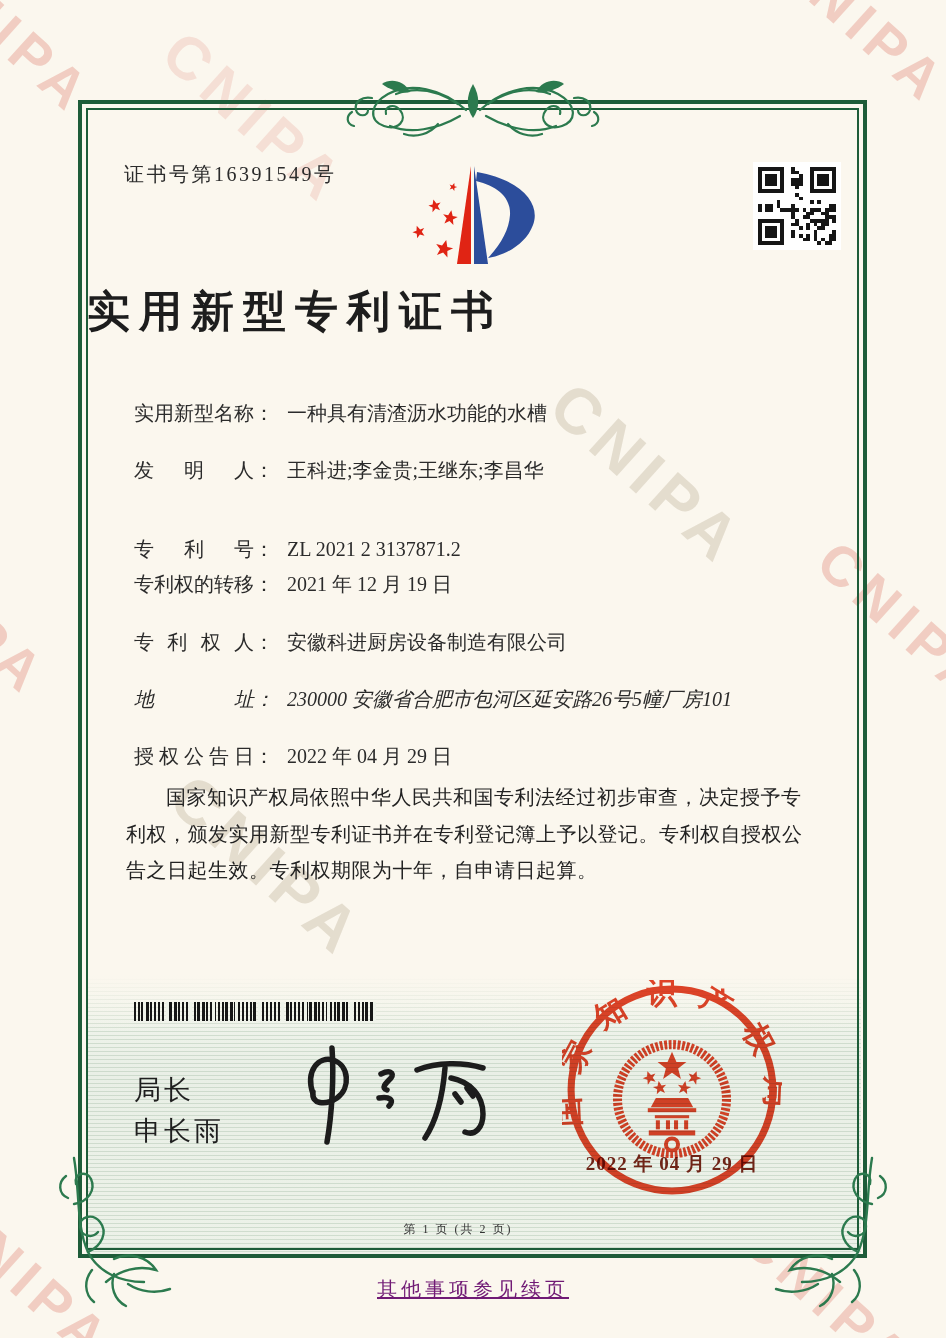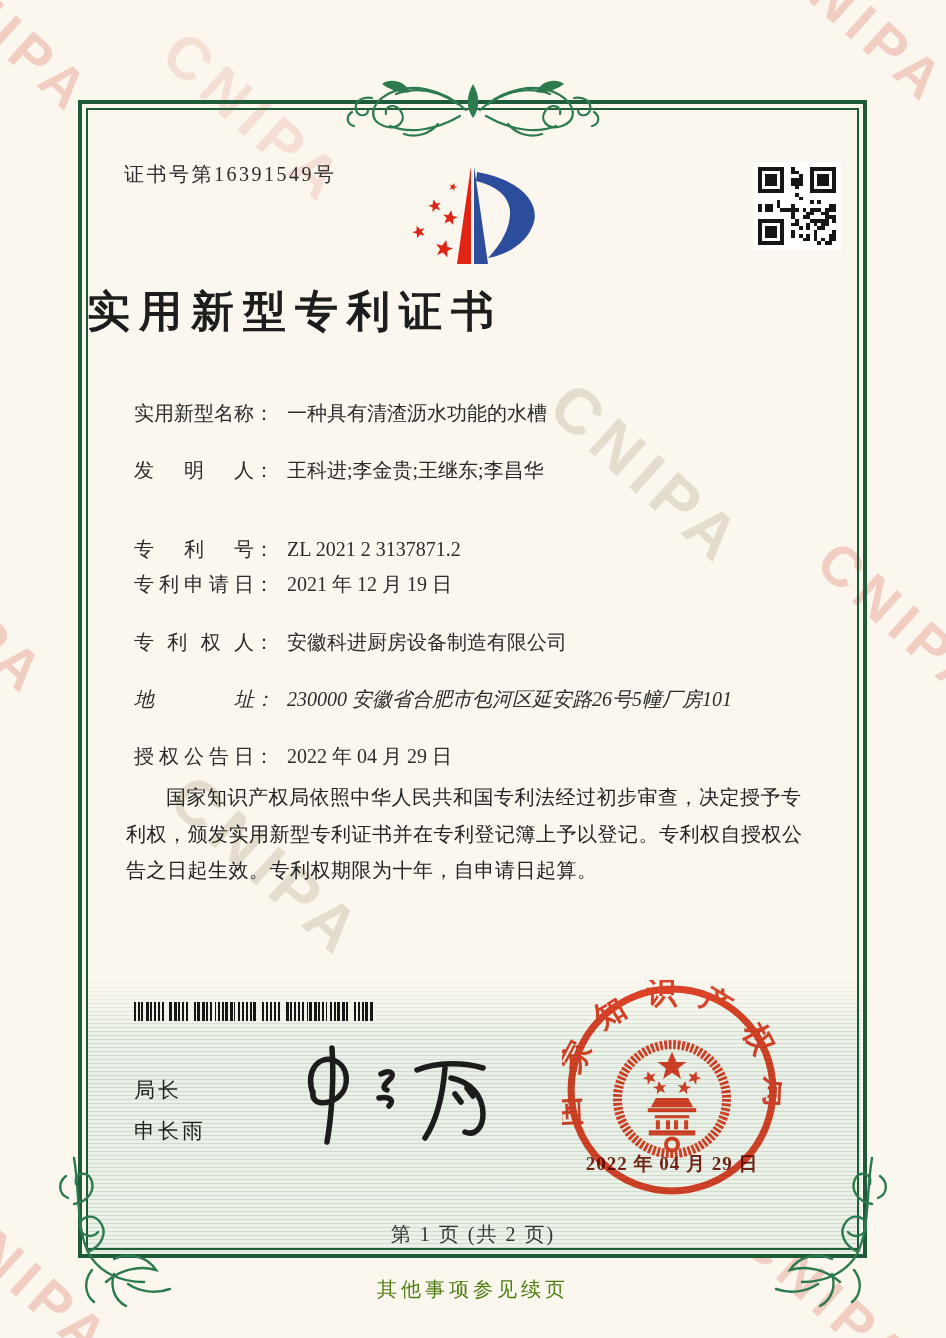--- a/index.html
+++ b/index.html
@@ -58,31 +58,31 @@
   .paras p{margin:0;text-indent:2em;}
   .barcode{
     position:absolute;left:134px;top:1002px;width:243px;height:19px;z-index:4;
     background:
       repeating-linear-gradient(90deg, transparent 0 9px, #eef2e9 9px 12px, transparent 12px 23px),
       repeating-linear-gradient(90deg, #161616 0 2px, transparent 2px 4px),
       repeating-linear-gradient(90deg, #161616 0 1px, transparent 1px 7px);
   }
   .signer{
     position:absolute;left:134px;top:1070px;z-index:4;
-    font-family:Liberation Serif, serif;
-    font-size:21px;line-height:41px;letter-spacing:3px;color:#1f1f1f;
+    font-family:Liberation Sans, sans-serif;
+    font-size:27px;line-height:41px;letter-spacing:3px;color:#1f1f1f;
   }
   .signature{position:absolute;left:285px;top:1036px;z-index:4;}
   .seal-date{
     position:absolute;left:562px;top:1151px;width:220px;text-align:center;z-index:4;
     font-size:19px;letter-spacing:1px;color:#6e2417;font-weight:700;
   }
   .seal{position:absolute;left:562px;top:980px;z-index:5;mix-blend-mode:multiply;opacity:.95;}
-  .page-note{position:absolute;left:78px;top:1221px;width:790px;text-align:center;font-size:20px;letter-spacing:2px;z-index:4;color:#333;}
-  .cont-note{position:absolute;left:78px;top:1276px;width:790px;text-align:center;font-size:20px;letter-spacing:4px;z-index:4;color:#4d7c0f;}
+  .page-note{position:absolute;left:63px;top:1221px;width:790px;text-align:center;font-size:12px;letter-spacing:2px;z-index:4;color:#333;}
+  .cont-note{position:absolute;left:78px;top:1276px;width:790px;text-align:center;font-size:20px;letter-spacing:4px;z-index:4;color:#701a75;text-decoration:underline;}
 </style>
 </head>
 <body>
 
 <span class="wm pink" style="left:-50px;top:-62px;font-size:56px;">CNIPA</span>
 <span class="wm pink-lt" style="left:195px;top:18px;font-size:60px;">CNIPA</span>
 <span class="wm pink" style="left:805px;top:-72px;font-size:56px;">CNIPA</span>
 <span class="wm pink" style="left:-95px;top:520px;font-size:56px;">CNIPA</span>
 <span class="wm pink" style="left:848px;top:528px;font-size:56px;">CNIPA</span>
 <span class="wm pink" style="left:-30px;top:1185px;font-size:56px;">CNIPA</span>
@@ -268,21 +268,21 @@
 <div class="row" style="top:400px;">
   <span class="flabel">实用新型名称</span><span class="colon">：</span><span>一种具有清渣沥水功能的水槽</span>
 </div>
 <div class="row" style="top:457px;">
   <span class="flabel">发明人</span><span class="colon">：</span><span>王科进;李金贵;王继东;李昌华</span>
 </div>
 <div class="row" style="top:536px;">
   <span class="flabel">专利号</span><span class="colon">：</span><span>ZL 2021 2 3137871.2</span>
 </div>
 <div class="row" style="top:571px;">
-  <span class="flabel">专利申请日</span><span class="colon">：</span><span>2021 年 12 月 19 日</span>
+  <span class="flabel">专利权的转移</span><span class="colon">：</span><span>2021 年 12 月 19 日</span>
 </div>
 <div class="row" style="top:629px;">
   <span class="flabel">专利权人</span><span class="colon">：</span><span>安徽科进厨房设备制造有限公司</span>
 </div>
 <div class="row" style="top:686px;font-style:italic;">
   <span class="flabel">地址</span><span class="colon">：</span><span>230000 安徽省合肥市包河区延安路26号5幢厂房101</span>
 </div>
 <div class="row" style="top:743px;">
   <span class="flabel">授权公告日</span><span class="colon">：</span><span>2022 年 04 月 29 日</span>
 </div>

